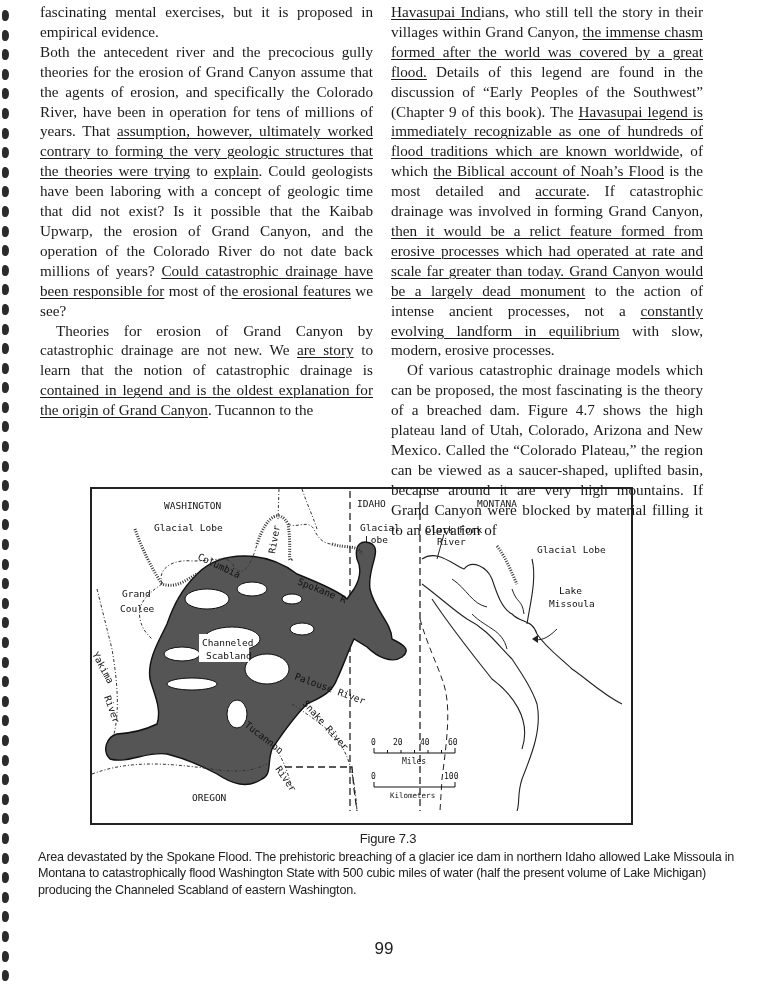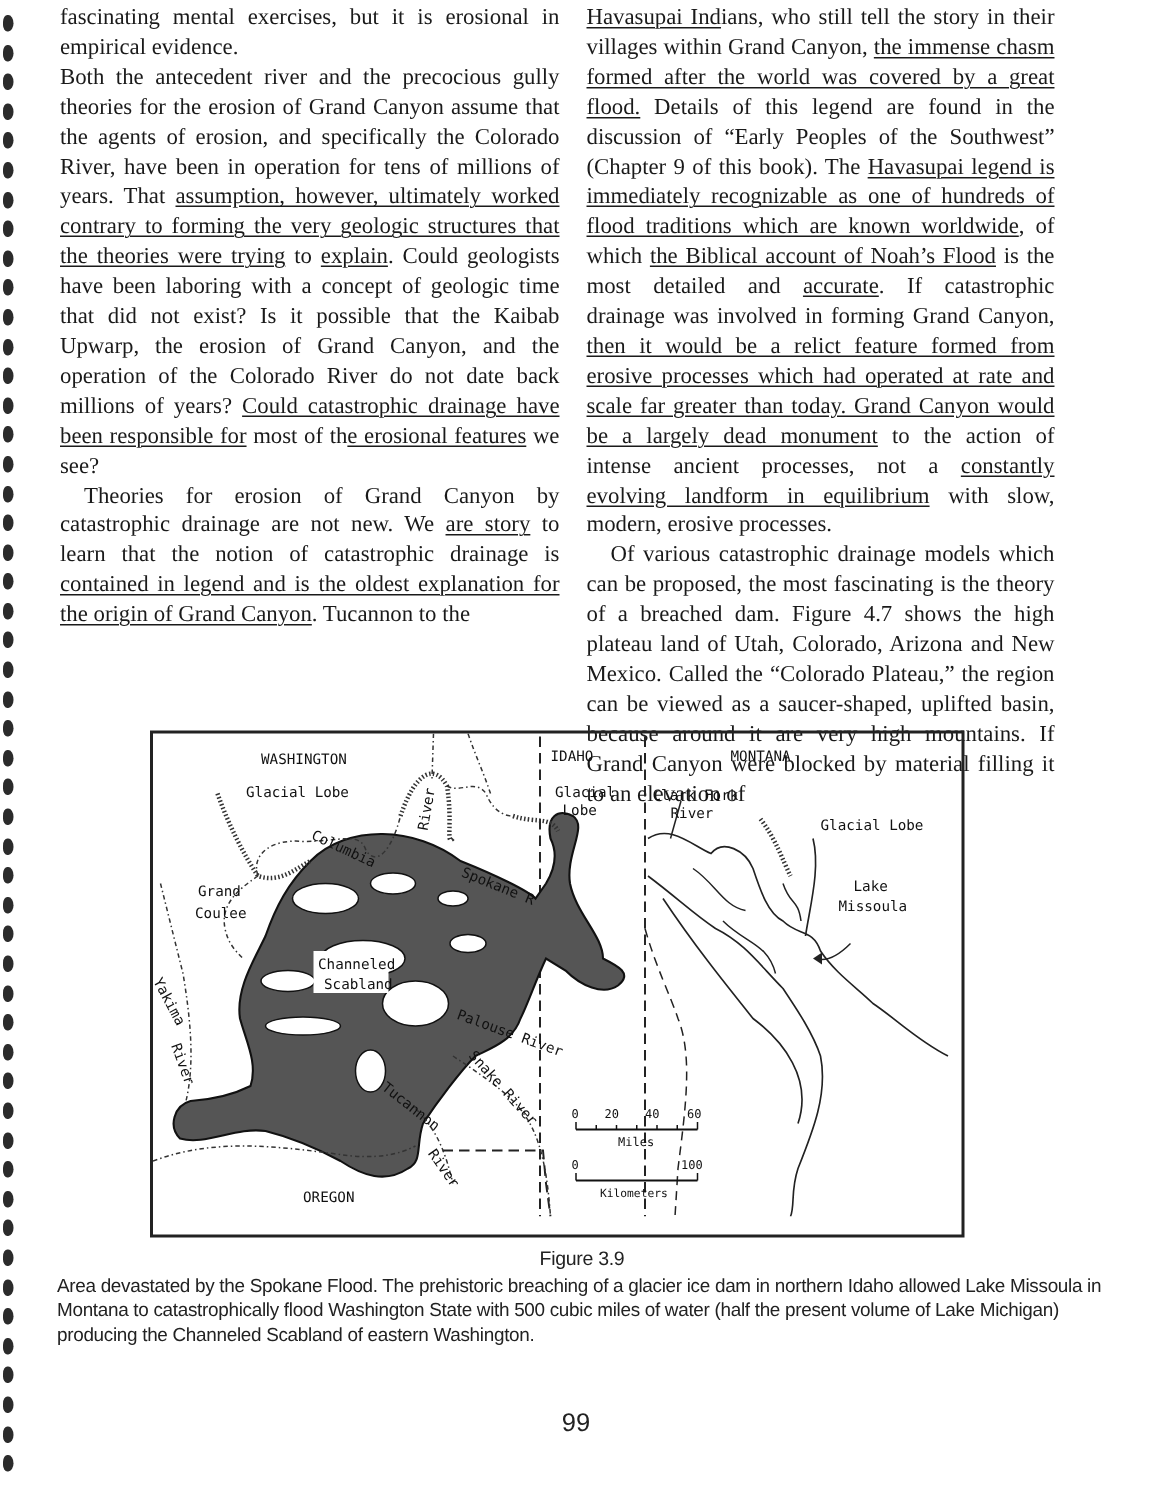--- a/index.html
+++ b/index.html
@@ -12,21 +12,21 @@
          text-align: justify; }
   .col p { margin: 0; }
   .col-left { left: 40px; width: 333px; }
   .col-right { left: 391px; width: 312px; top: 2px; }
   .indent { text-indent: 16px; }
   .heading { font-family: "Liberation Sans", "DejaVu Sans", sans-serif; font-weight: bold;
              font-size: 22px; line-height: 23px; text-align: center; color: #333;
              margin: 12px 0 16px 0 !important; letter-spacing: 0.3px; }
   .heading .check { font-size: 13px; font-weight: normal; vertical-align: top; margin-right: 1px; }
   .u { text-decoration: underline; text-decoration-thickness: 1px; text-underline-offset: 2px; }
-  .map { position: absolute; left: 100px; top: 487px; width: 543px; height: 338px;
+  .map { position: absolute; left: 90px; top: 487px; width: 543px; height: 338px;
          border: 2px solid #222; box-sizing: border-box; }
   .map svg { position: absolute; left: 0; top: 0; }
   .lbl { font-family: "DejaVu Sans Mono", "Liberation Mono", monospace; font-size: 9.5px;
          fill: #111; }
   .caption { position: absolute; left: 38px; top: 831px; width: 700px;
              font-family: "Liberation Sans", "DejaVu Sans", sans-serif; font-size: 12.6px;
              line-height: 16.5px; color: #222; letter-spacing: -0.2px; }
   .cap-title { text-align: center; font-size: 13px; margin-bottom: 1px; }
   .pagenum { position: absolute; left: 364px; top: 939px; width: 40px; text-align: center;
              font-family: "Liberation Sans", "DejaVu Sans", sans-serif; font-size: 17px; color: #222; }
@@ -81,21 +81,21 @@
     <span></span>
     <span></span>
     <span></span>
     <span></span>
     <span></span>
     <span></span>
     <span></span>
   </div>
 
 <div class="col col-left">
-  <p>fascinating mental exercises, but it is erosional in empirical evidence.</p>
+  <p>fascinating mental exercises, but it is proposed in empirical evidence.</p>
   <p><span>Both the antecedent river and the precocious gully theories for the erosion of Grand Canyon assume that the agents of erosion, and specifically the Colorado River, have been in operation for tens of millions of years. That </span><span class="u">assumption, however, ultimately worked contrary to forming the very geologic structures that the theories were trying</span><span> to </span><span class="u">explain</span><span>. Could geologists have been laboring with a concept of geologic time that did not exist? Is it possible that the Kaibab Upwarp, the erosion of Grand Canyon, and the operation of the Colorado River do not date back millions of years? </span><span class="u">Could catastrophic drainage have been responsible for</span><span> most of th</span><span class="u">e erosional features</span><span> we see?</span></p>
   <p class="indent"><span>Theories for erosion of Grand Canyon by catastrophic drainage are not new. We </span><span class="u">are story</span><span> to learn that the notion of catastrophic drainage is </span><span class="u">contained in legend and is the oldest explanation for the origin of Grand Canyon</span><span>. Tucannon to the</span></p>
 </div>
 
 <div class="col col-right">
   <p><span class="u">Havasupai Ind</span><span>ians, who still tell the story in their villages within Grand Canyon, </span><span class="u">the immense chasm formed after the world was covered by a great flood.</span><span> Details of this legend are found in the discussion of “Early Peoples of the Southwest” (Chapter 9 of this book). The </span><span class="u">Havasupai legend is immediately recognizable as one of hundreds of flood traditions which are known worldwide</span><span>, of which </span><span class="u">the Biblical account of Noah’s Flood</span><span> is the most detailed and </span><span class="u">accurate</span><span>. If catastrophic drainage was involved in forming Grand Canyon, </span><span class="u">then it would be a relict feature formed from erosive processes which had operated at rate and scale far greater than today. Grand Canyon would be a largely dead monument</span><span> to the action of intense ancient processes, not a </span><span class="u">constantly evolving landform in equilibrium</span><span> with slow, modern, erosive processes.</span></p>
   <p class="indent">Of various catastrophic drainage models which can be proposed, the most fascinating is the theory of a breached dam. Figure 4.7 shows the high plateau land of Utah, Colorado, Arizona and New Mexico. Called the “Colorado Plateau,” the region can be viewed as a saucer-shaped, uplifted basin, because around it are very high mountains. If Grand Canyon were blocked by material filling it to an elevation of</p>
 </div>
 
 <div class="map">
@@ -188,17 +188,17 @@
     <text class="lbl" x="328" y="256" style="font-size:8px">40</text>
     <text class="lbl" x="356" y="256" style="font-size:8px">60</text>
     <text class="lbl" x="310" y="275" style="font-size:8px">Miles</text>
     <text class="lbl" x="279" y="290" style="font-size:8px">0</text>
     <text class="lbl" x="352" y="290" style="font-size:8px">100</text>
     <text class="lbl" x="298" y="309" style="font-size:7.5px">Kilometers</text>
   </svg>
 </div>
 
 <div class="caption">
-  <div class="cap-title">Figure 3.9</div>
+  <div class="cap-title">Figure 7.3</div>
   <div>Area devastated by the Spokane Flood. The prehistoric breaching of a glacier ice dam in northern Idaho allowed Lake Missoula in Montana to catastrophically flood Washington State with 500 cubic miles of water (half the present volume of Lake Michigan) producing the Channeled Scabland of eastern Washington.</div>
 </div>
 
 <div class="pagenum">99</div>
 
 </body></html>

